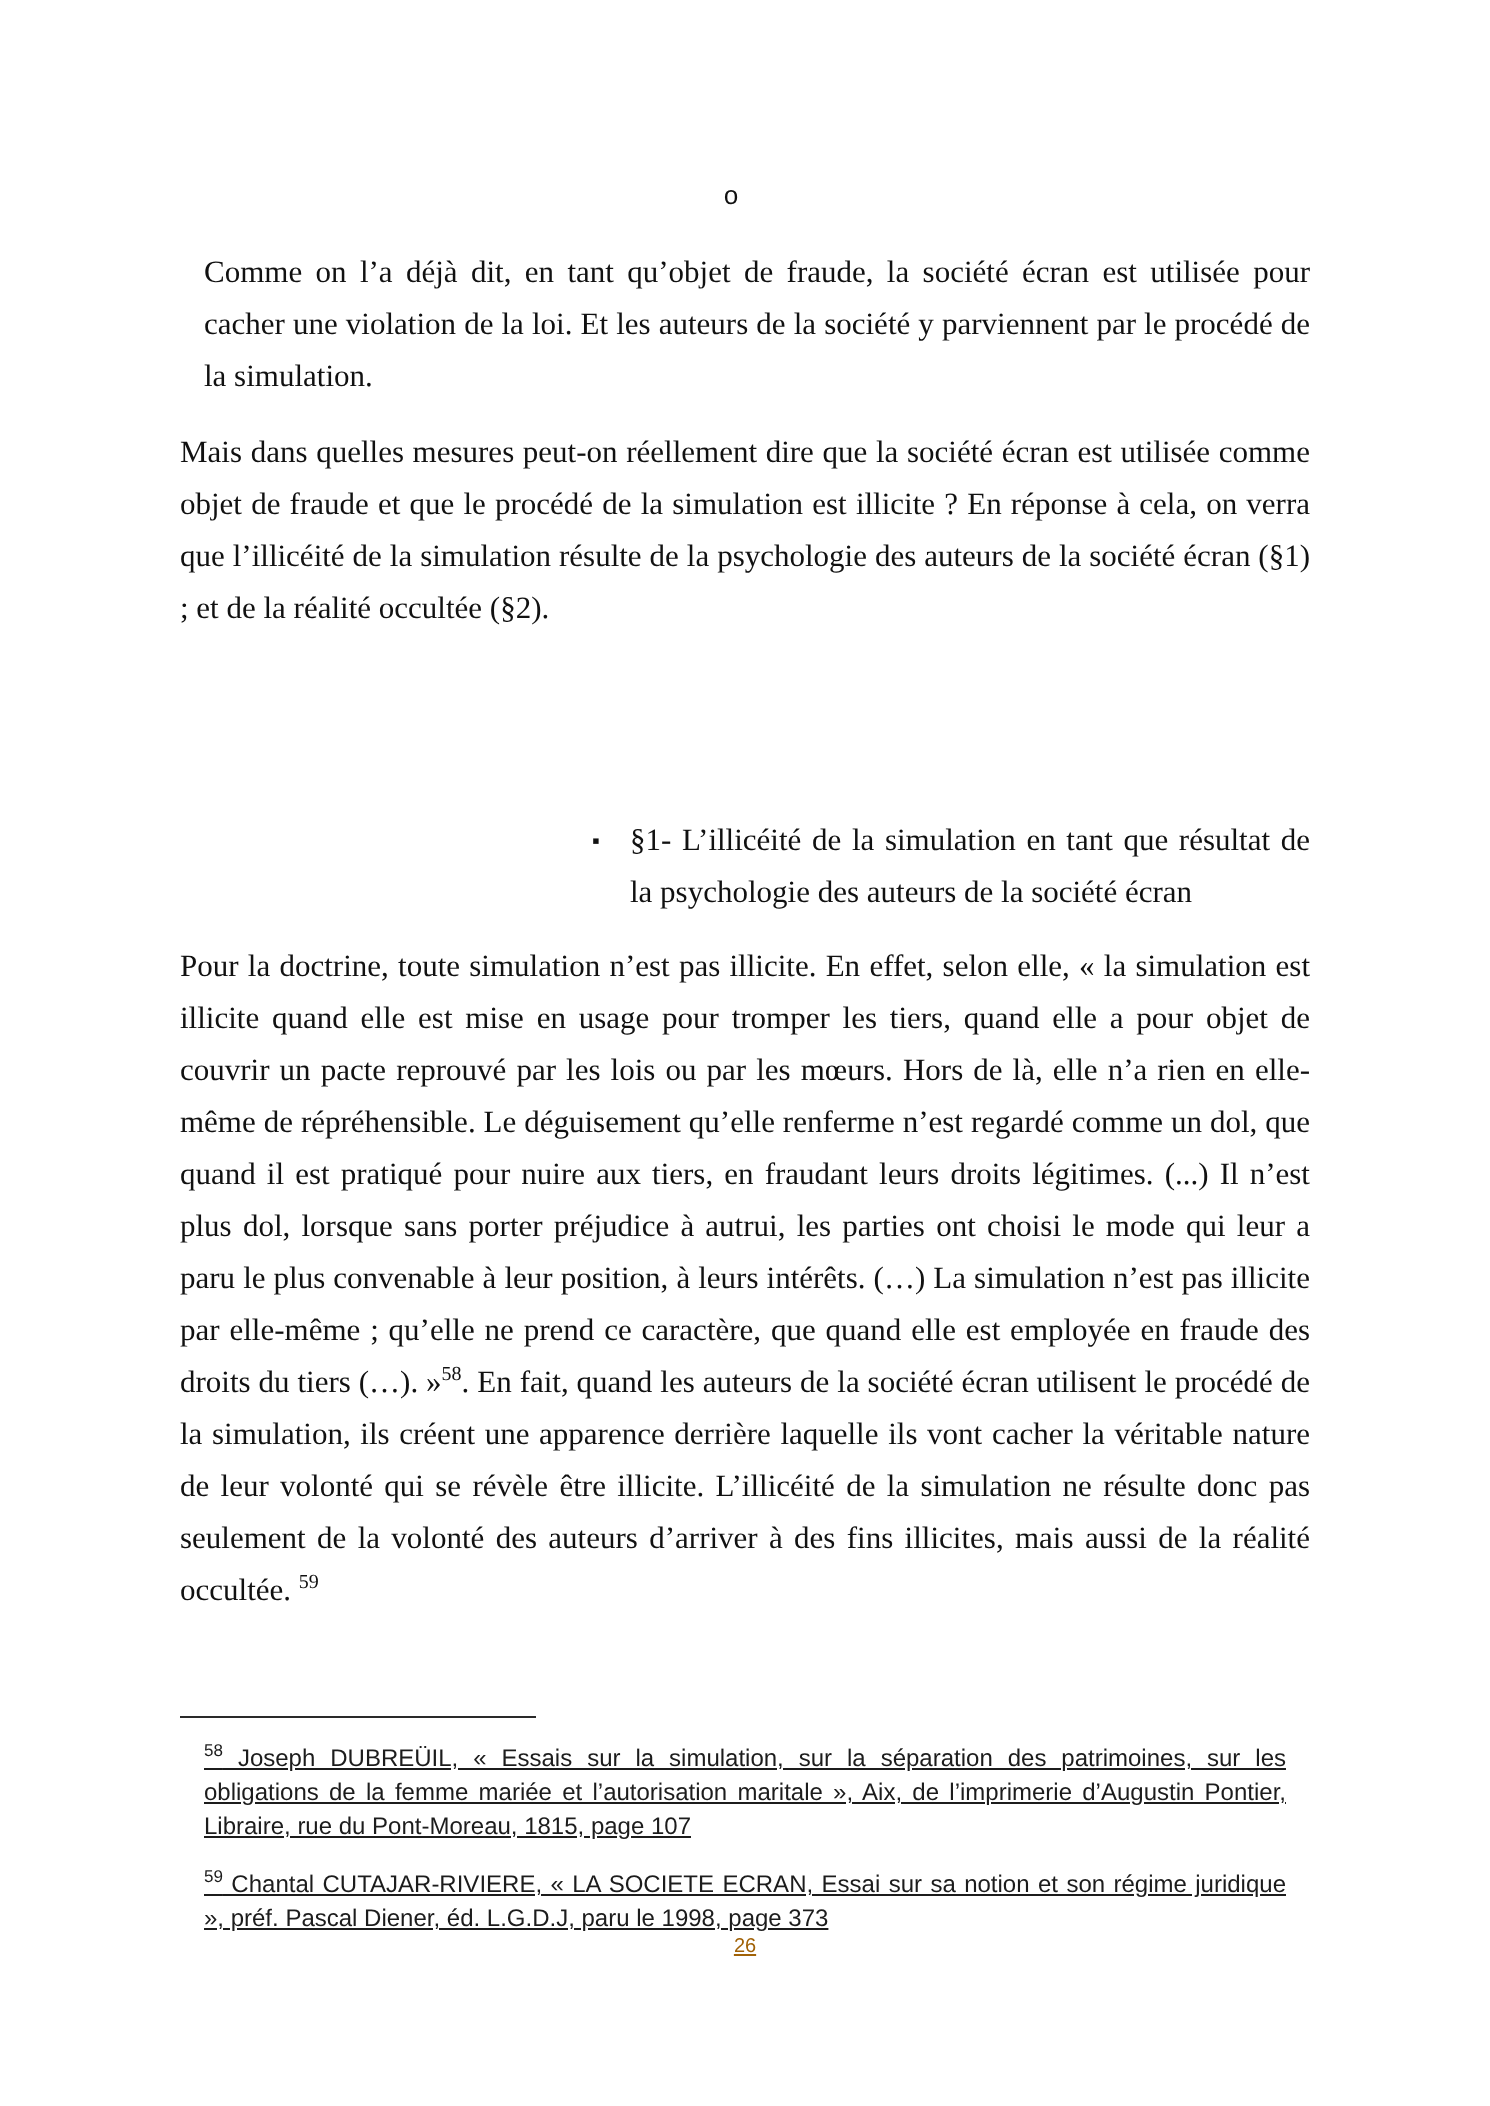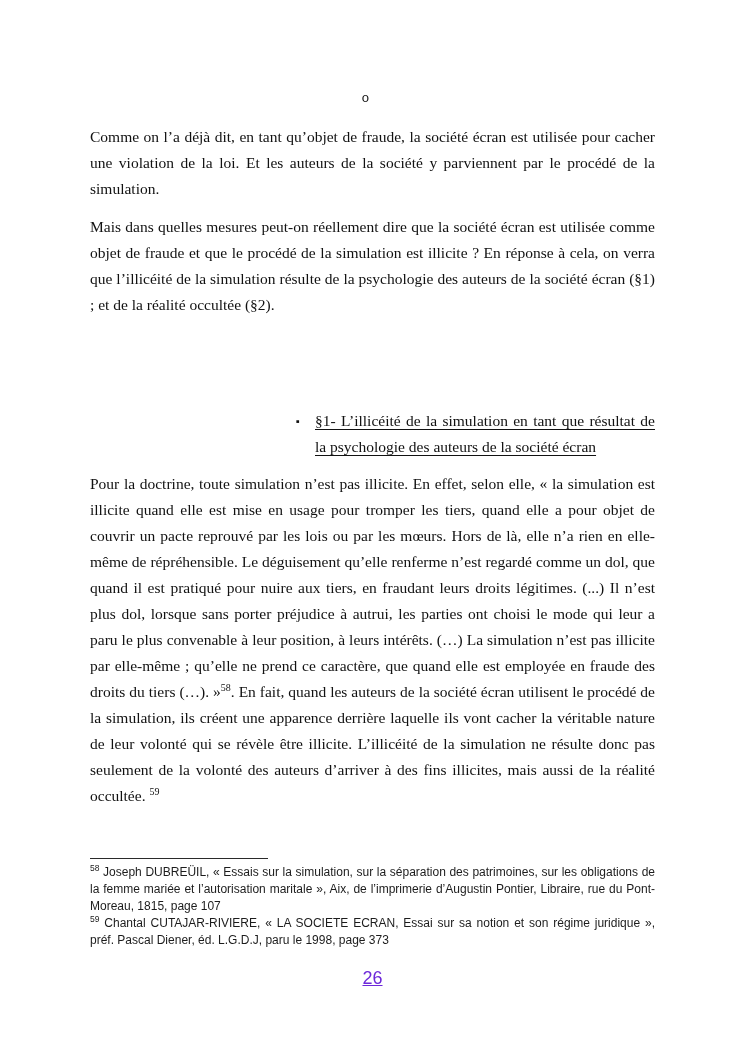--- a/index.html
+++ b/index.html
@@ -41,39 +41,38 @@
     text-decoration: underline;
     text-underline-offset: 3px;
   }
   
   p.body-par {
     margin: 0 0 12px 0;
     font-size: 15.5px;
     line-height: 26px;
     text-align: justify;
   }
-  p.first-par { margin-top: 12px; }
+  p.first-par { margin-top: 12px; margin-left: 12px; }
   
   .subsection-row {
     display: flex;
     margin-top: 90px;
     margin-left: 206px;
     font-size: 15.5px;
     line-height: 26px;
   }
   .subsection-row .sq-bullet {
     width: 19px;
     flex: 0 0 19px;
     font-size: 11px;
     line-height: 26px;
   }
   .subsection-row .subheading-text {
     width: 340px;
     text-align: justify;
-    text-decoration: underline;
     text-underline-offset: 3px;
   }
   .long-par {
     margin-top: 11px !important;
   }
   sup.fn-ref {
     font-size: 10px;
     line-height: 0;
     vertical-align: super;
   }
@@ -87,32 +86,32 @@
     font-size: 12px;
     line-height: 17px;
     text-align: justify;
     color: #1c1c1c;
   }
   .footnote-separator {
     width: 178px;
     border-top: 1.6px solid #2a2a2a;
     margin-bottom: 5px;
   }
-  .footnote { margin: 0; }
+  .footnote { margin: 12px; text-decoration: underline; }
   .footnotes sup.fn-ref { font-size: 8.5px; }
   
   .page-number {
     position: absolute;
     left: 0;
     top: 968px;
     width: 745px;
     text-align: center;
     font-family: "Liberation Sans", "DejaVu Sans", sans-serif;
-    font-size: 18px;
-    color: #6d28d9;
+    font-size: 10px;
+    color: #a16207;
     text-decoration: underline;
   }
 </style>
 </head>
 <body>
 
 <div class="page">
   <div class="content">
 
     <div class="section-heading-row">

